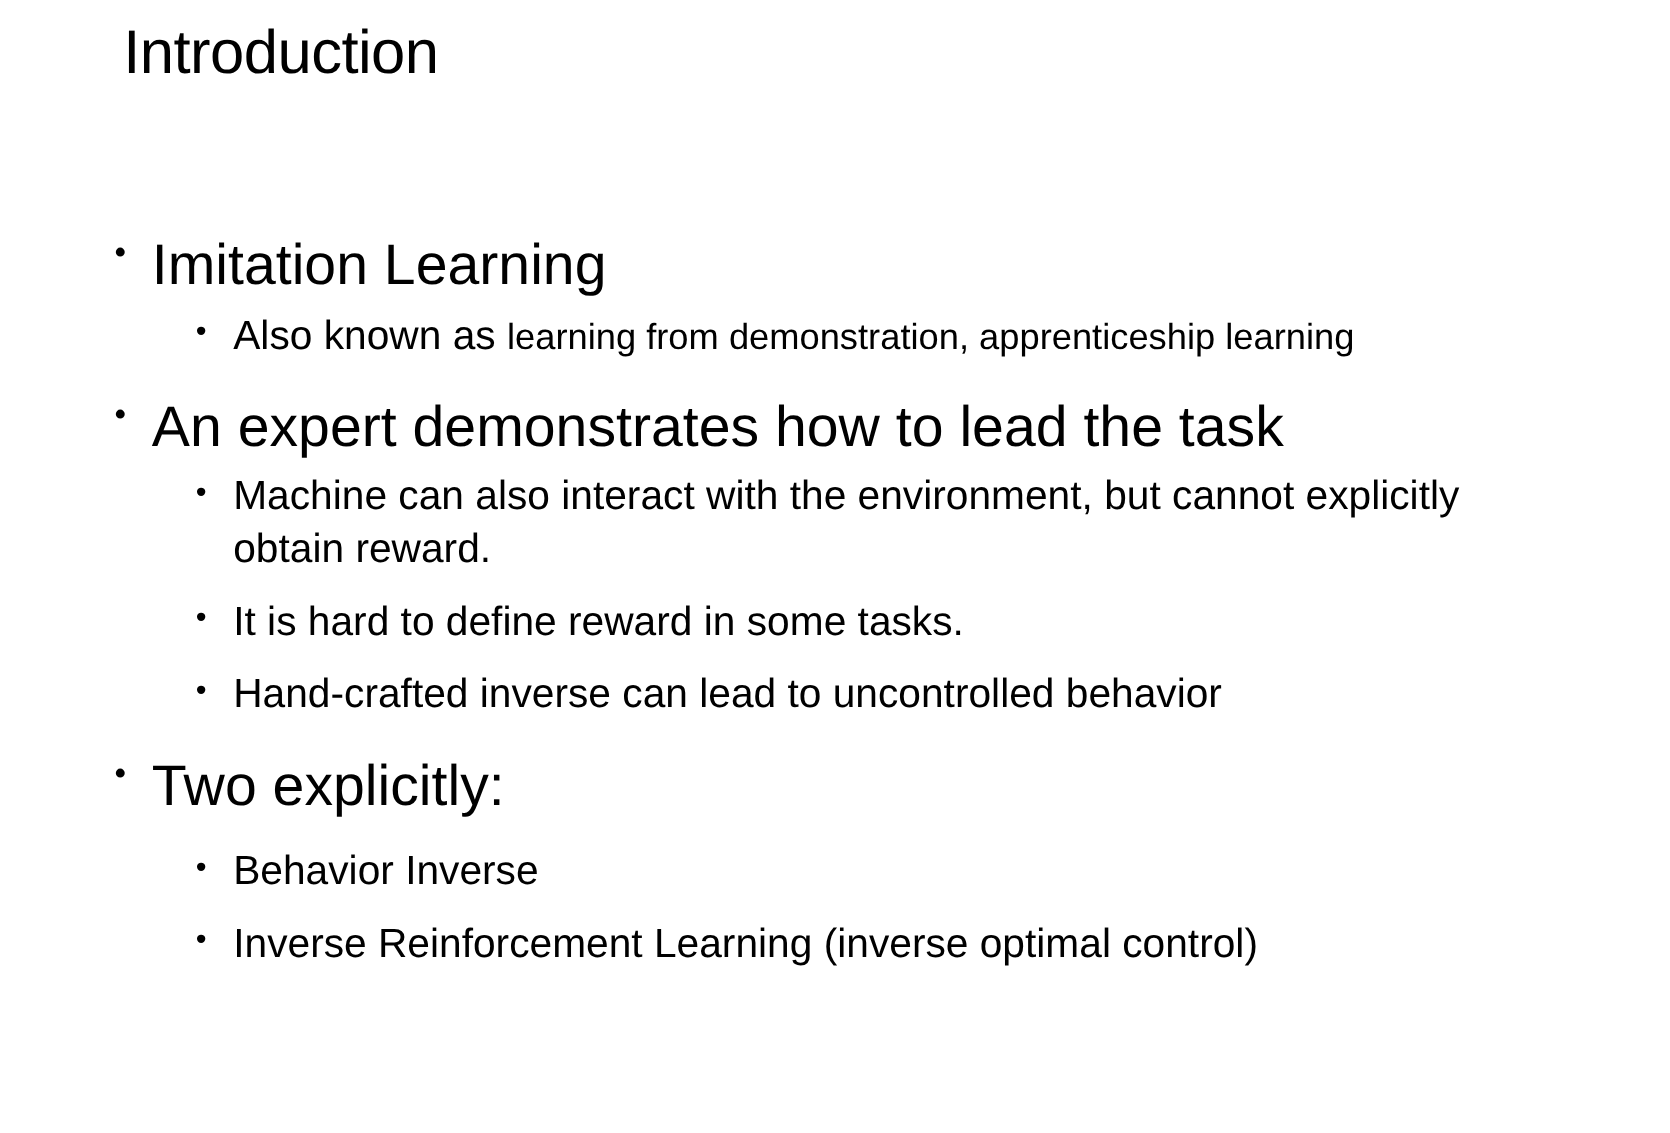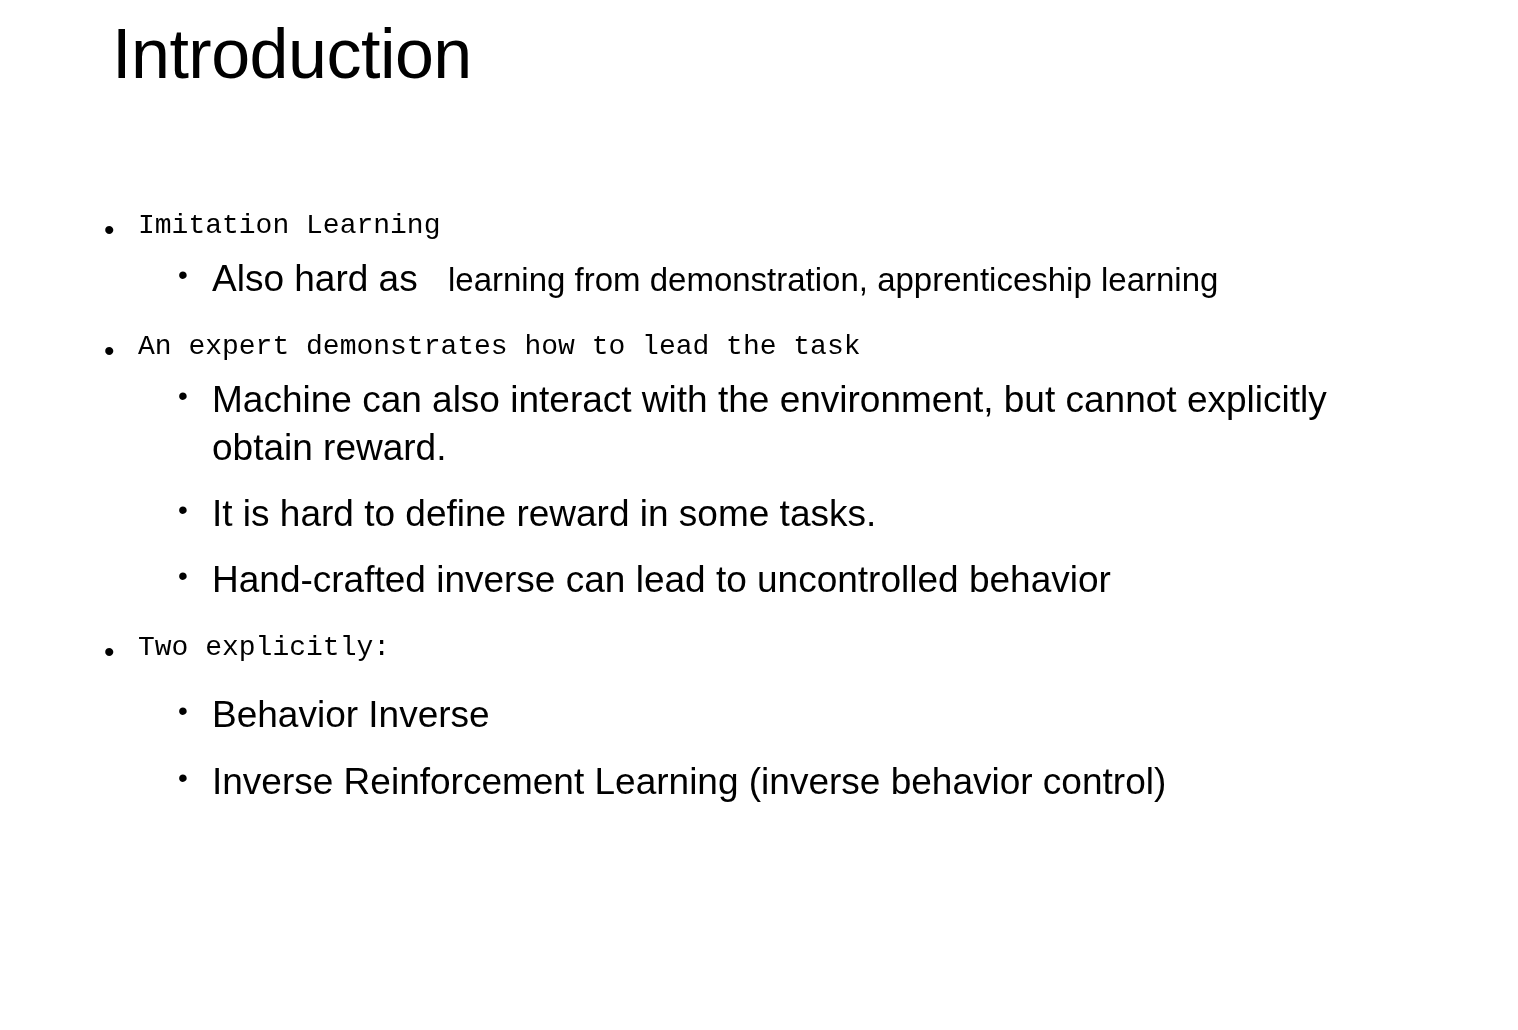--- a/index.html
+++ b/index.html
@@ -13,21 +13,21 @@
     height: 1030px;
     background: #ffffff;
     font-family: "Liberation Sans", sans-serif;
     color: #000000;
     overflow: hidden;
   }
   .slide-title {
     position: absolute;
     left: 112px;
     top: 18px;
-    font-size: 70px;
+    font-size: 56px;
     font-weight: 400;
     line-height: 1.05;
     letter-spacing: -0.5px;
     color: #000000;
     white-space: nowrap;
   }
   .body-block {
     position: absolute;
     left: 104px;
     top: 208px;
@@ -52,62 +52,60 @@
   
   .lvl1 {
     margin-bottom: 6px;
   }
   .lvl1 .bullet-mark {
     font-size: 30px;
     line-height: 1.3;
     padding-top: 2px;
   }
   .lvl1 .bullet-text {
-    font-size: 28px;
+    font-size: 52px;
     line-height: 1.28;
-    font-family: Liberation Mono, monospace;
   }
   
   .lvl2 {
     margin-left: 74px;
     margin-bottom: 4px;
   }
   .lvl2 .bullet-mark {
     font-size: 28px;
     line-height: 1.32;
     padding-top: 2px;
   }
   .lvl2 .bullet-text {
     font-size: 37px;
     line-height: 1.3;
   }
   .inline-alt {
     font-size: 33px;
-    margin-left: 20px;
   }
   .gap-sm { height: 14px; }
   .gap-md { height: 22px; }
 </style>
 </head>
 <body>
 
 <div class="slide">
 
   <div class="slide-title">Introduction</div>
 
   <div class="body-block">
 
     <div class="bullet-row lvl1">
       <span class="bullet-mark">•</span>
       <span class="bullet-text">Imitation Learning</span>
     </div>
 
     <div class="bullet-row lvl2">
       <span class="bullet-mark">•</span>
-      <span class="bullet-text"><span>Also hard as </span><span class="inline-alt">learning from demonstration, apprenticeship learning</span></span>
+      <span class="bullet-text"><span>Also known as </span><span class="inline-alt">learning from demonstration, apprenticeship learning</span></span>
     </div>
 
     <div class="gap-md"></div>
 
     <div class="bullet-row lvl1">
       <span class="bullet-mark">•</span>
       <span class="bullet-text">An expert demonstrates how to lead the task</span>
     </div>
 
     <div class="bullet-row lvl2">
@@ -140,17 +138,17 @@
 
     <div class="bullet-row lvl2">
       <span class="bullet-mark">•</span>
       <span class="bullet-text">Behavior Inverse</span>
     </div>
 
     <div class="gap-sm"></div>
 
     <div class="bullet-row lvl2">
       <span class="bullet-mark">•</span>
-      <span class="bullet-text">Inverse Reinforcement Learning (inverse behavior control)</span>
+      <span class="bullet-text">Inverse Reinforcement Learning (inverse optimal control)</span>
     </div>
 
   </div>
 </div>
 
 </body></html>

